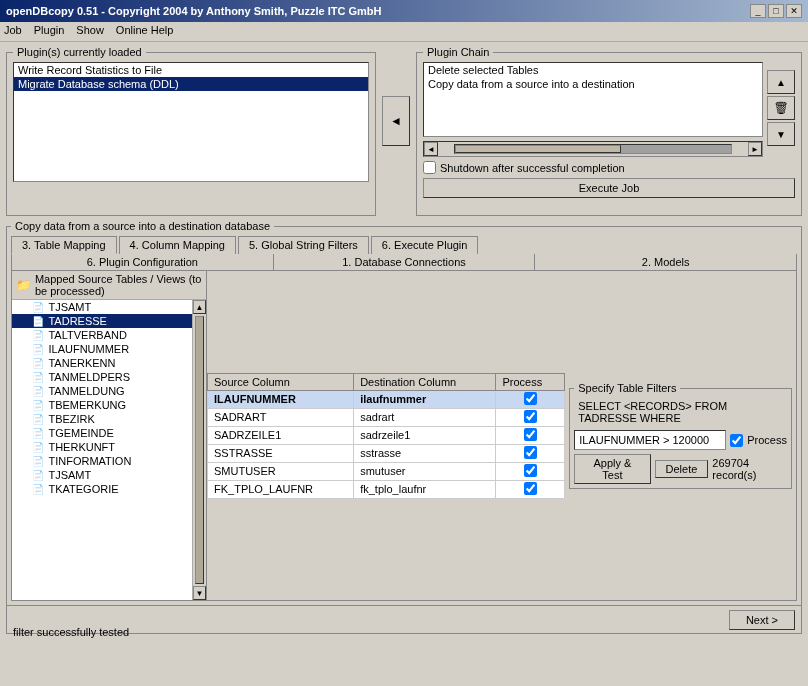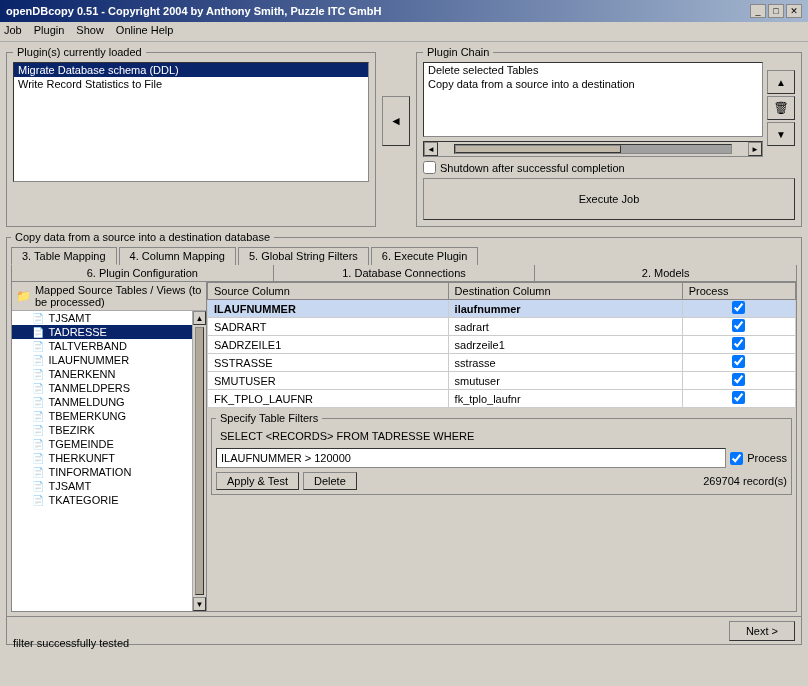--- a/index.html
+++ b/index.html
@@ -128,21 +128,21 @@
       cursor: pointer;
       font-size: 12px;
       margin-top: 20px;
     }
     .shutdown-row {
       display: flex; align-items: center; gap: 4px;
       margin-bottom: 4px;
     }
     .execute-btn {
       width: 100%;
-      padding: 14px;
+      padding: 3px;
       background: #d4d0c8;
       border: 1px outset #888;
       cursor: pointer;
       font-size: 11px;
     }
     .copy-section {
       border: 1px solid #888;
       padding: 4px;
       position: relative;
     }
@@ -213,21 +213,21 @@
       padding: 1px 4px 1px 20px;
       display: flex; align-items: center; gap: 4px;
       cursor: pointer;
       font-size: 11px;
     }
     .table-item.selected { background: #0a246a; color: white; }
     .table-icon { font-size: 10px; }
     .right-pane {
       flex: 1;
       display: flex;
-      flex-direction: column;
+      align-items: center;
     }
     .column-table {
       width: 100%;
       border-collapse: collapse;
       font-size: 11px;
     }
     .column-table th {
       background: #d4d0c8;
       border: 1px solid #888;
       padding: 2px 6px;
@@ -346,22 +346,22 @@
   <span class="menu-item">Online Help</span>
 </div>
 
 <div class="main-content">
 
   <div class="top-section">
 
     <fieldset class="fieldset plugins-panel">
       <legend>Plugin(s) currently loaded</legend>
       <div class="plugin-list">
+        <div class="plugin-item">Write Record Statistics to File</div>
         <div class="plugin-item selected">Migrate Database schema (DDL)</div>
-        <div class="plugin-item">Write Record Statistics to File</div>
       </div>
     </fieldset>
 
     <div style="display:flex; align-items:flex-start; padding-top:30px;">
       <button class="left-arrow-btn">◄</button>
     </div>
 
     <fieldset class="fieldset plugin-chain-panel">
       <legend>Plugin Chain</legend>
       <div style="display:flex; gap:4px;">

